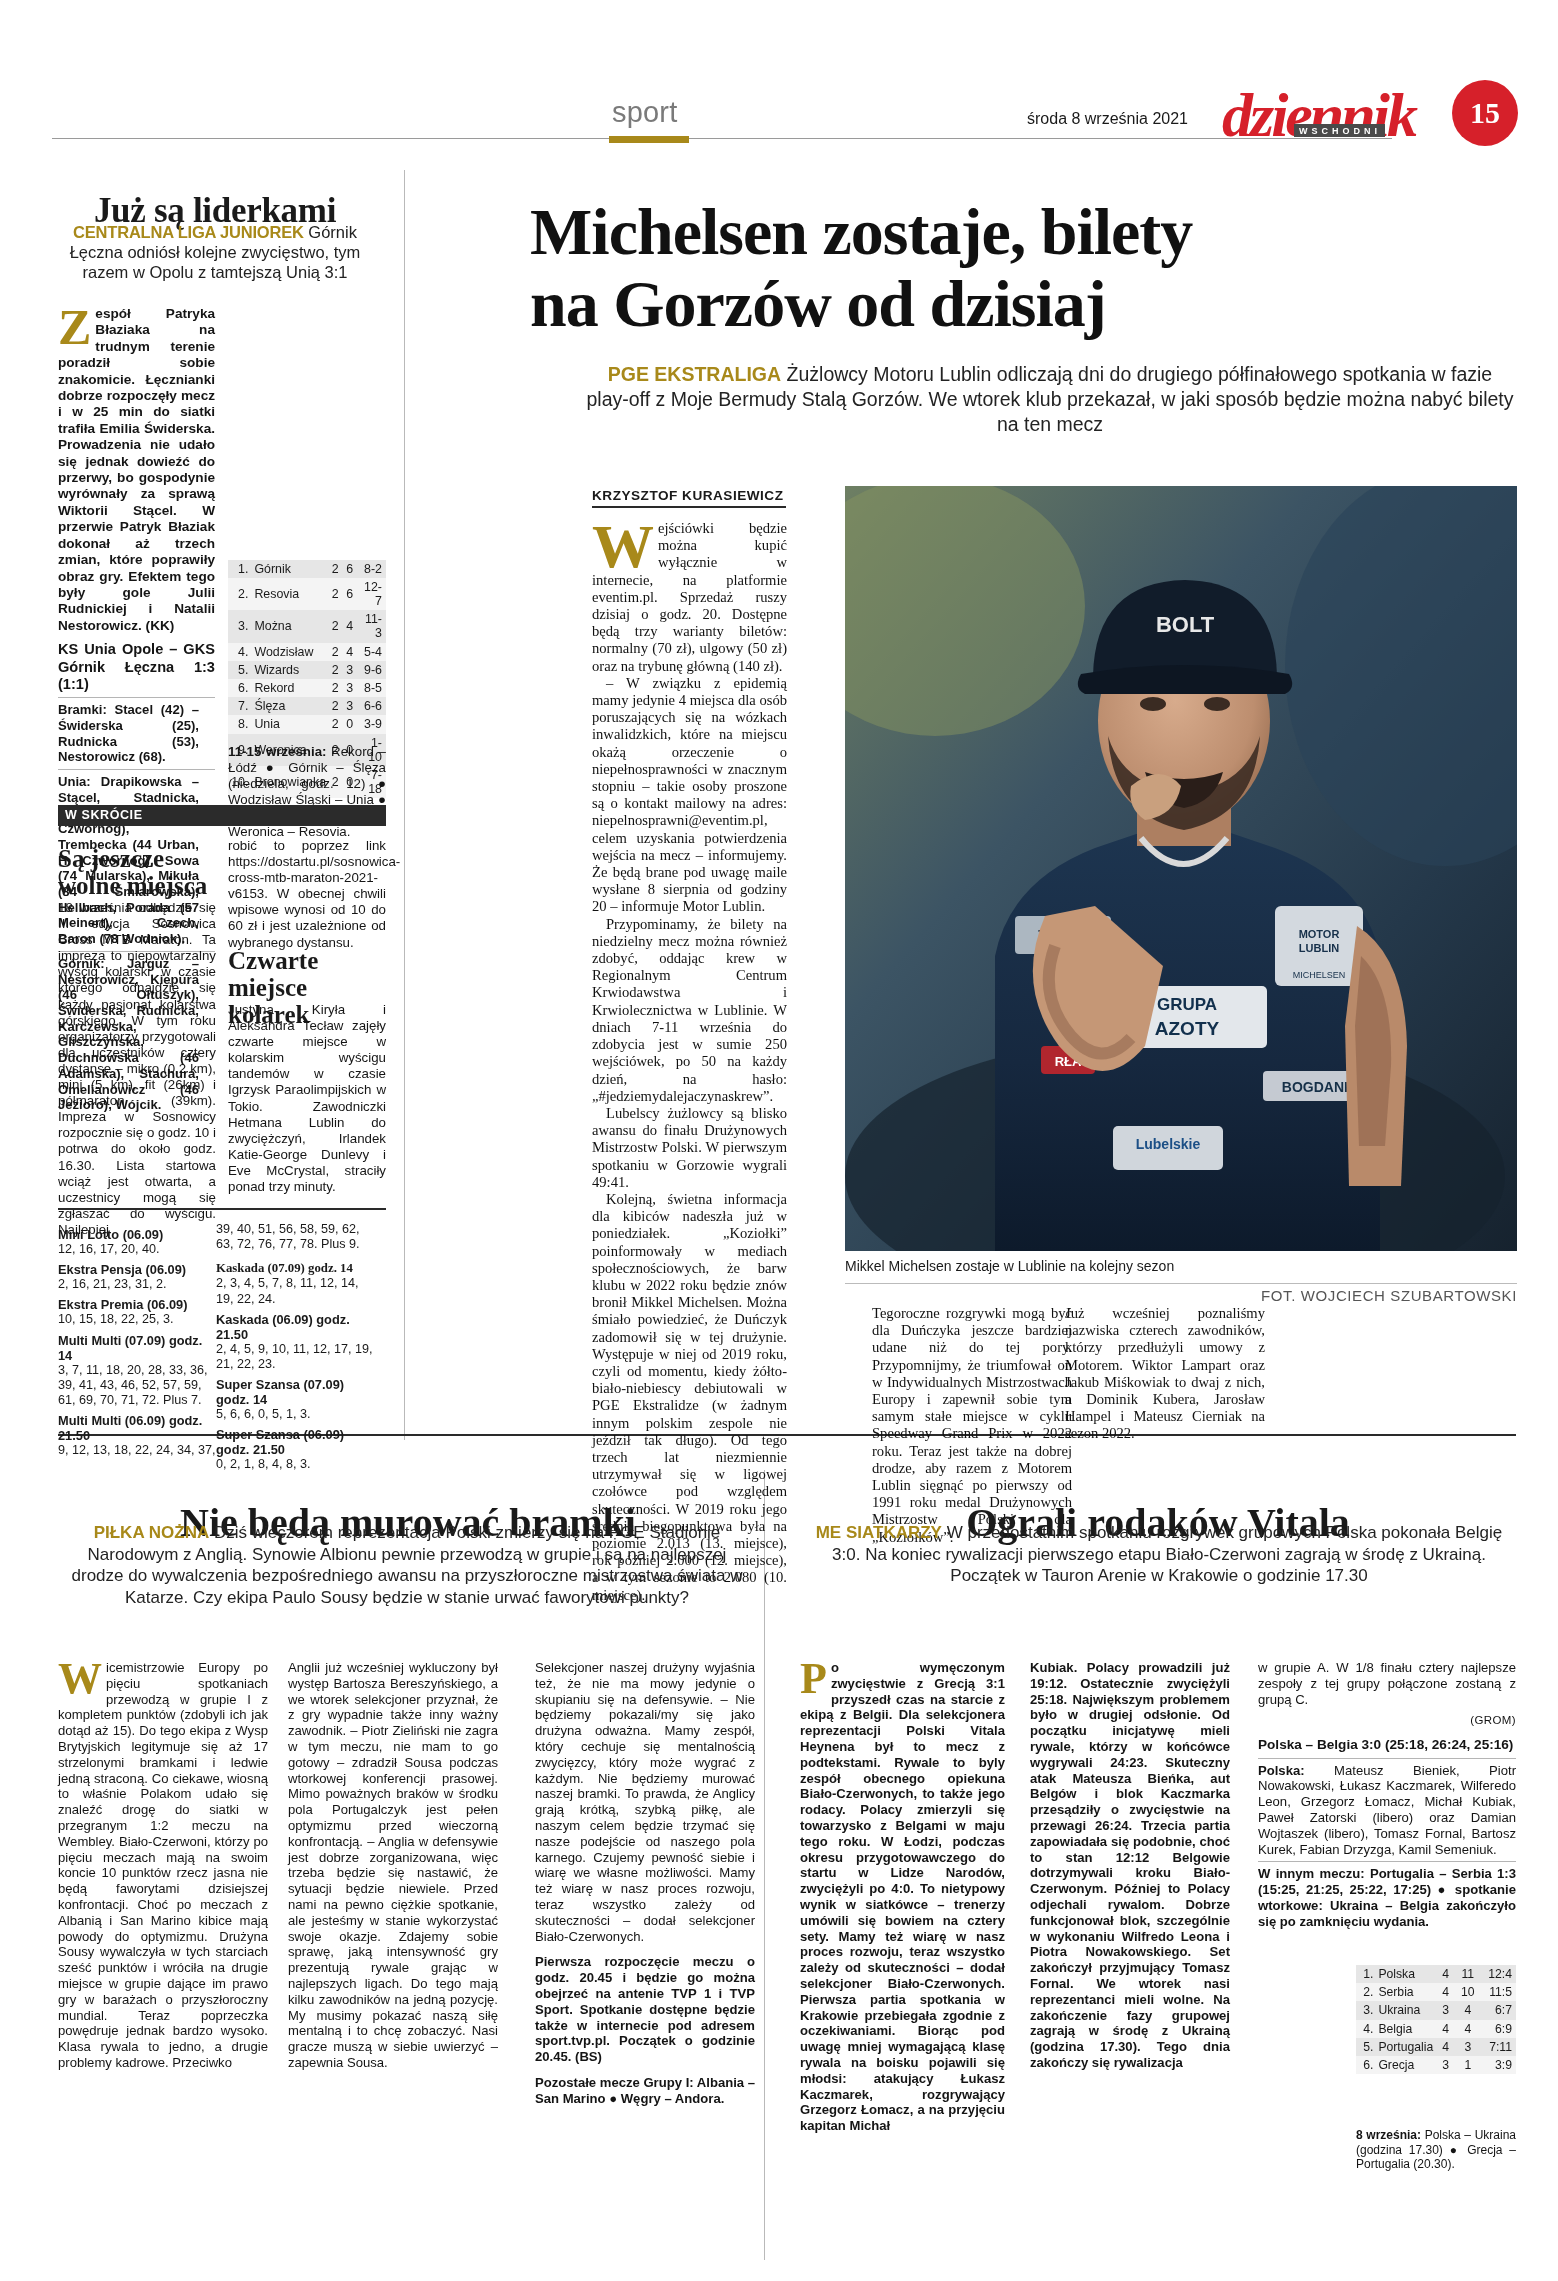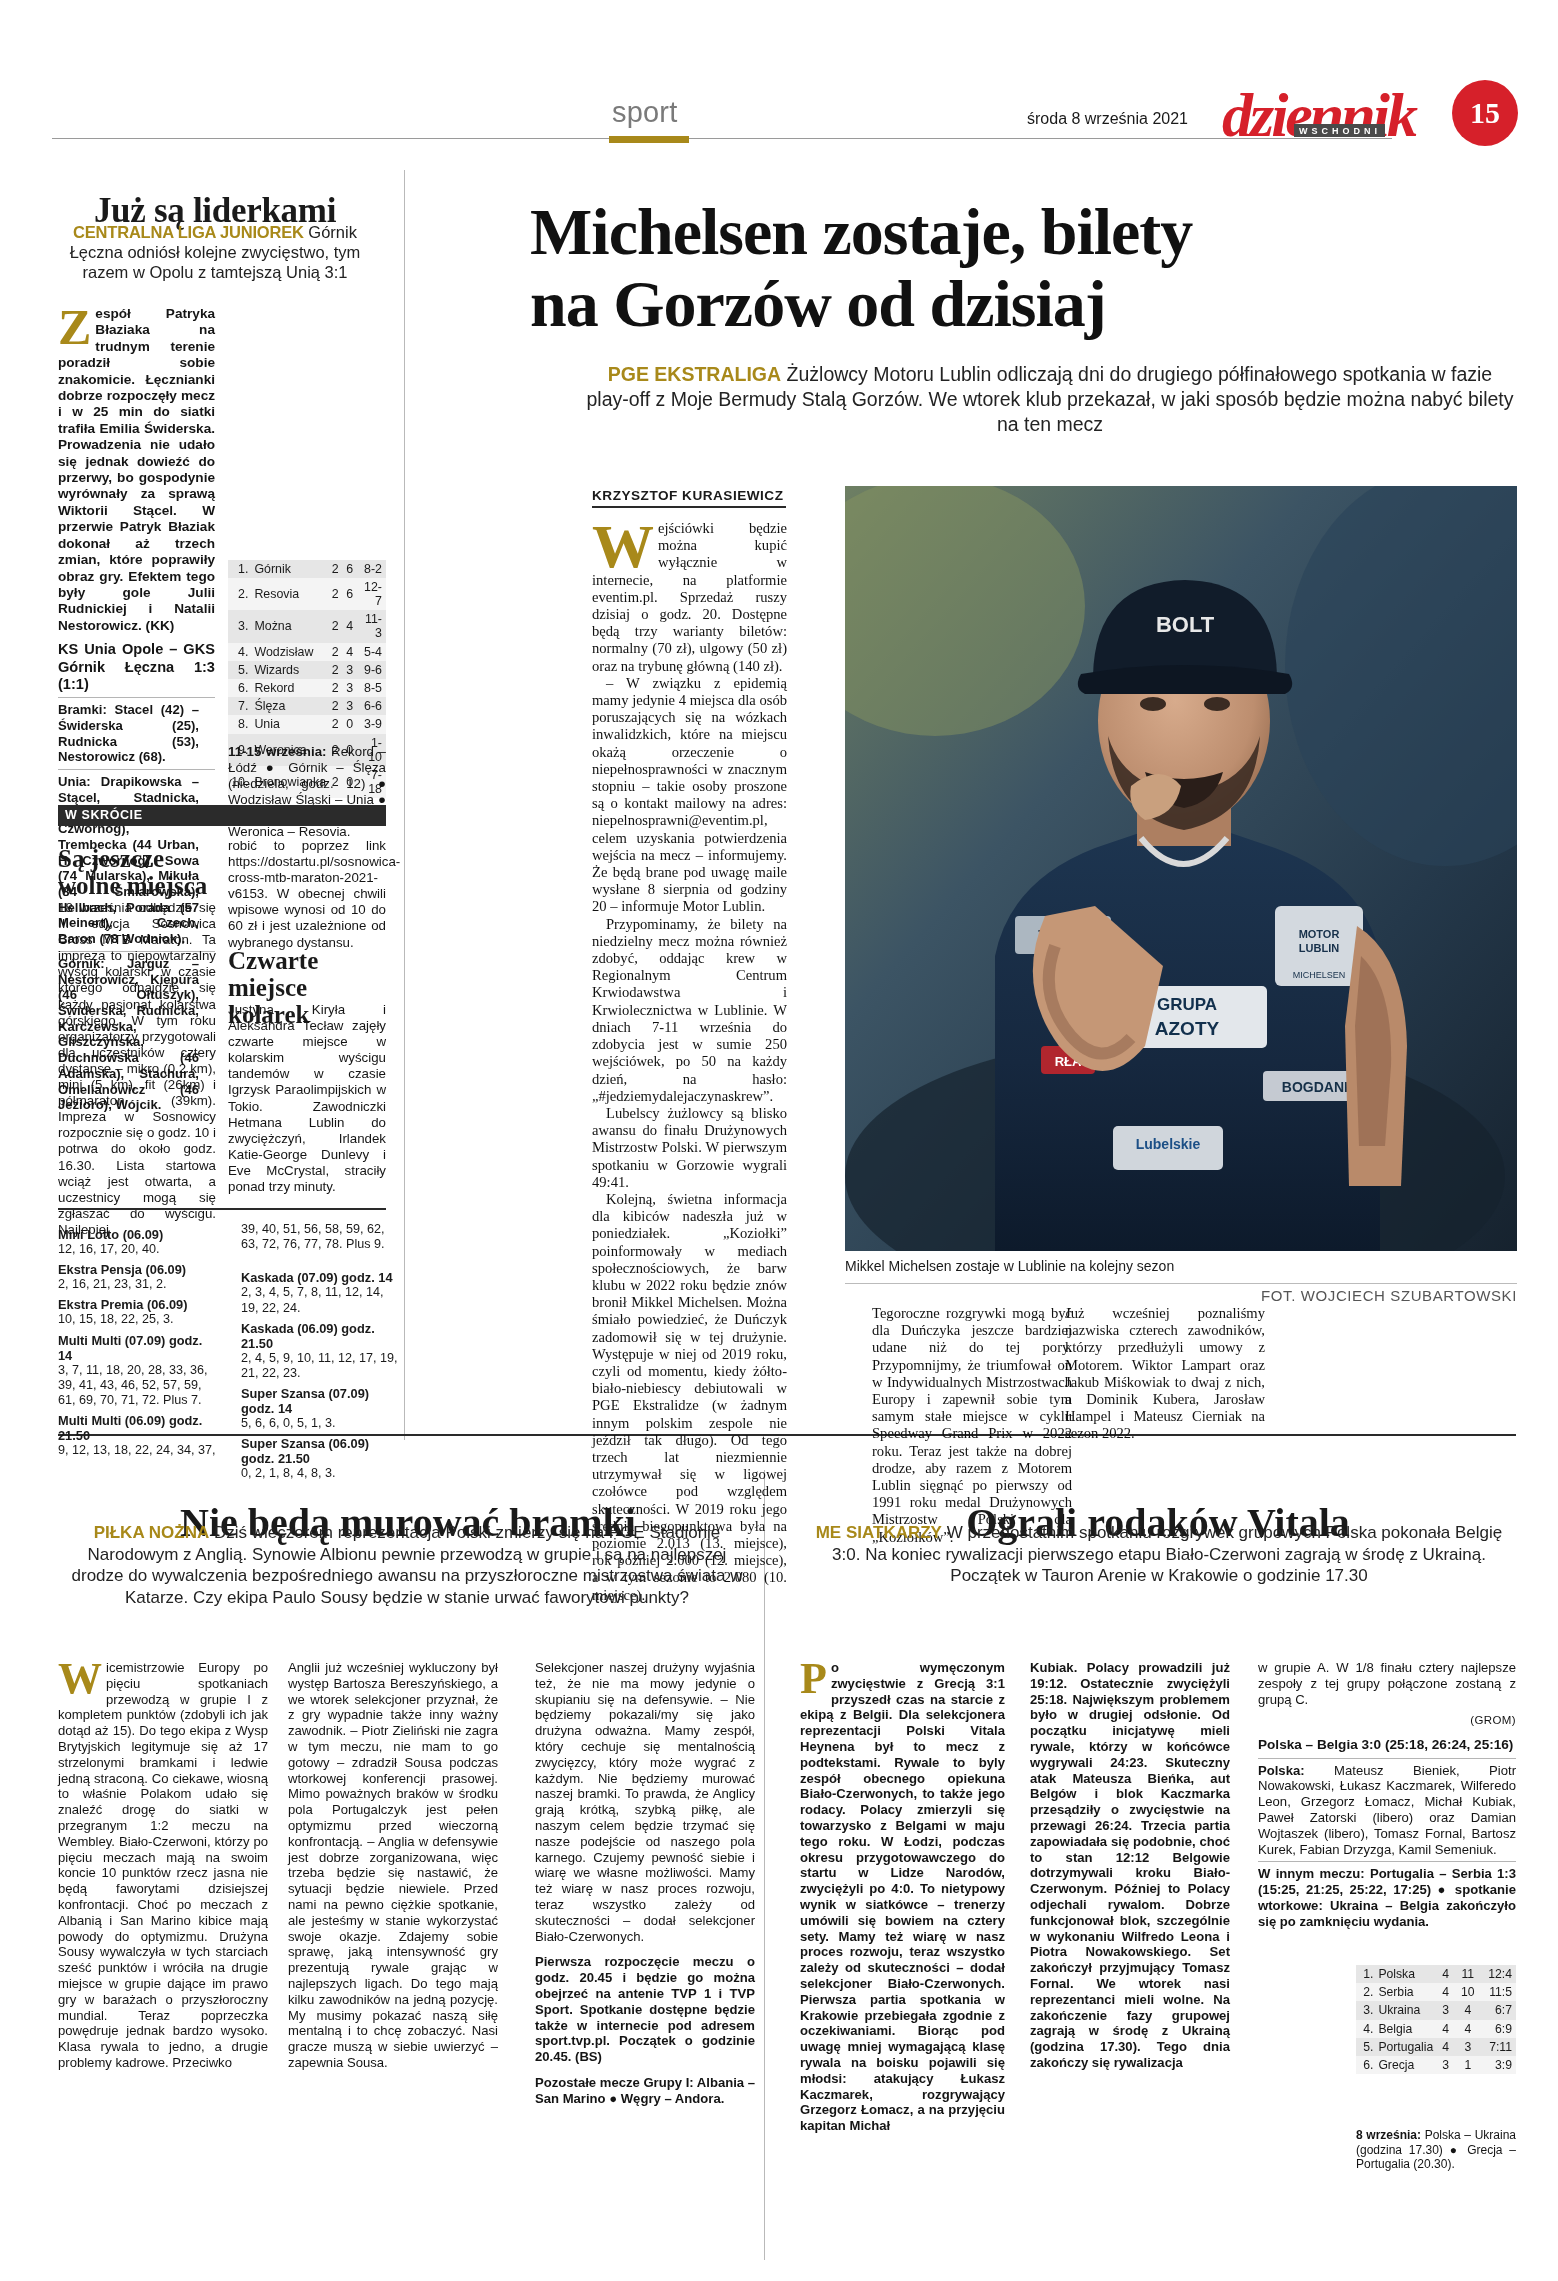--- a/index.html
+++ b/index.html
@@ -243,24 +243,24 @@
         <div class="sect-title" style="font-size: 12.8px; line-height: 15px; margin: 5px 0px 0px;">Ekstra Pensja (06.09)</div>
         <div>2, 16, 21, 23, 31, 2.</div>
         <div class="sect-title" style="font-size: 12.8px; line-height: 15px; margin: 5px 0px 0px;">Ekstra Premia (06.09)</div>
         <div>10, 15, 18, 22, 25, 3.</div>
         <div class="sect-title" style="font-size: 12.8px; line-height: 15px; margin: 5px 0px 0px;">Multi Multi (07.09) godz. 14</div>
         <div>3, 7, 11, 18, 20, 28, 33, 36, 39, 41, 43, 46, 52, 57, 59, 61, 69, 70, 71, 72. Plus 7.</div>
         <div class="sect-title" style="font-size: 12.8px; line-height: 15px; margin: 5px 0px 0px;">Multi Multi (06.09) godz. 21.50</div>
         <div>9, 12, 13, 18, 22, 24, 34, 37,</div>
       </div>
   </div>
-  <div class="lotto-inner" style="position:absolute;left:241px;top:1222px;width:158px;">
+  <div class="lotto-inner" style="position:absolute;left:216px;top:1222px;width:158px;">
     <div id="lotto2">
         <div>39, 40, 51, 56, 58, 59, 62, 63, 72, 76, 77, 78. Plus 9.</div>
-        <div class="sect-title" style="font-size: 12.8px; line-height: 15px; margin: 18px 0px 0px;">Kaskada (07.09) godz. 14</div>
+        <div class="sect-title" style="font-size: 12.8px; line-height: 15px; margin: 9px 0px 0px; font-family: Liberation Serif, serif;">Kaskada (07.09) godz. 14</div>
         <div>2, 3, 4, 5, 7, 8, 11, 12, 14, 19, 22, 24.</div>
         <div class="sect-title" style="font-size: 12.8px; line-height: 15px; margin: 5px 0px 0px;">Kaskada (06.09) godz. 21.50</div>
         <div>2, 4, 5, 9, 10, 11, 12, 17, 19, 21, 22, 23.</div>
         <div class="sect-title" style="font-size: 12.8px; line-height: 15px; margin: 5px 0px 0px;">Super Szansa (07.09) godz. 14</div>
         <div>5, 6, 6, 0, 5, 1, 3.</div>
         <div class="sect-title" style="font-size: 12.8px; line-height: 15px; margin: 5px 0px 0px;">Super Szansa (06.09) godz. 21.50</div>
         <div>0, 2, 1, 8, 4, 8, 3.</div>
       </div>
   </div>
 

